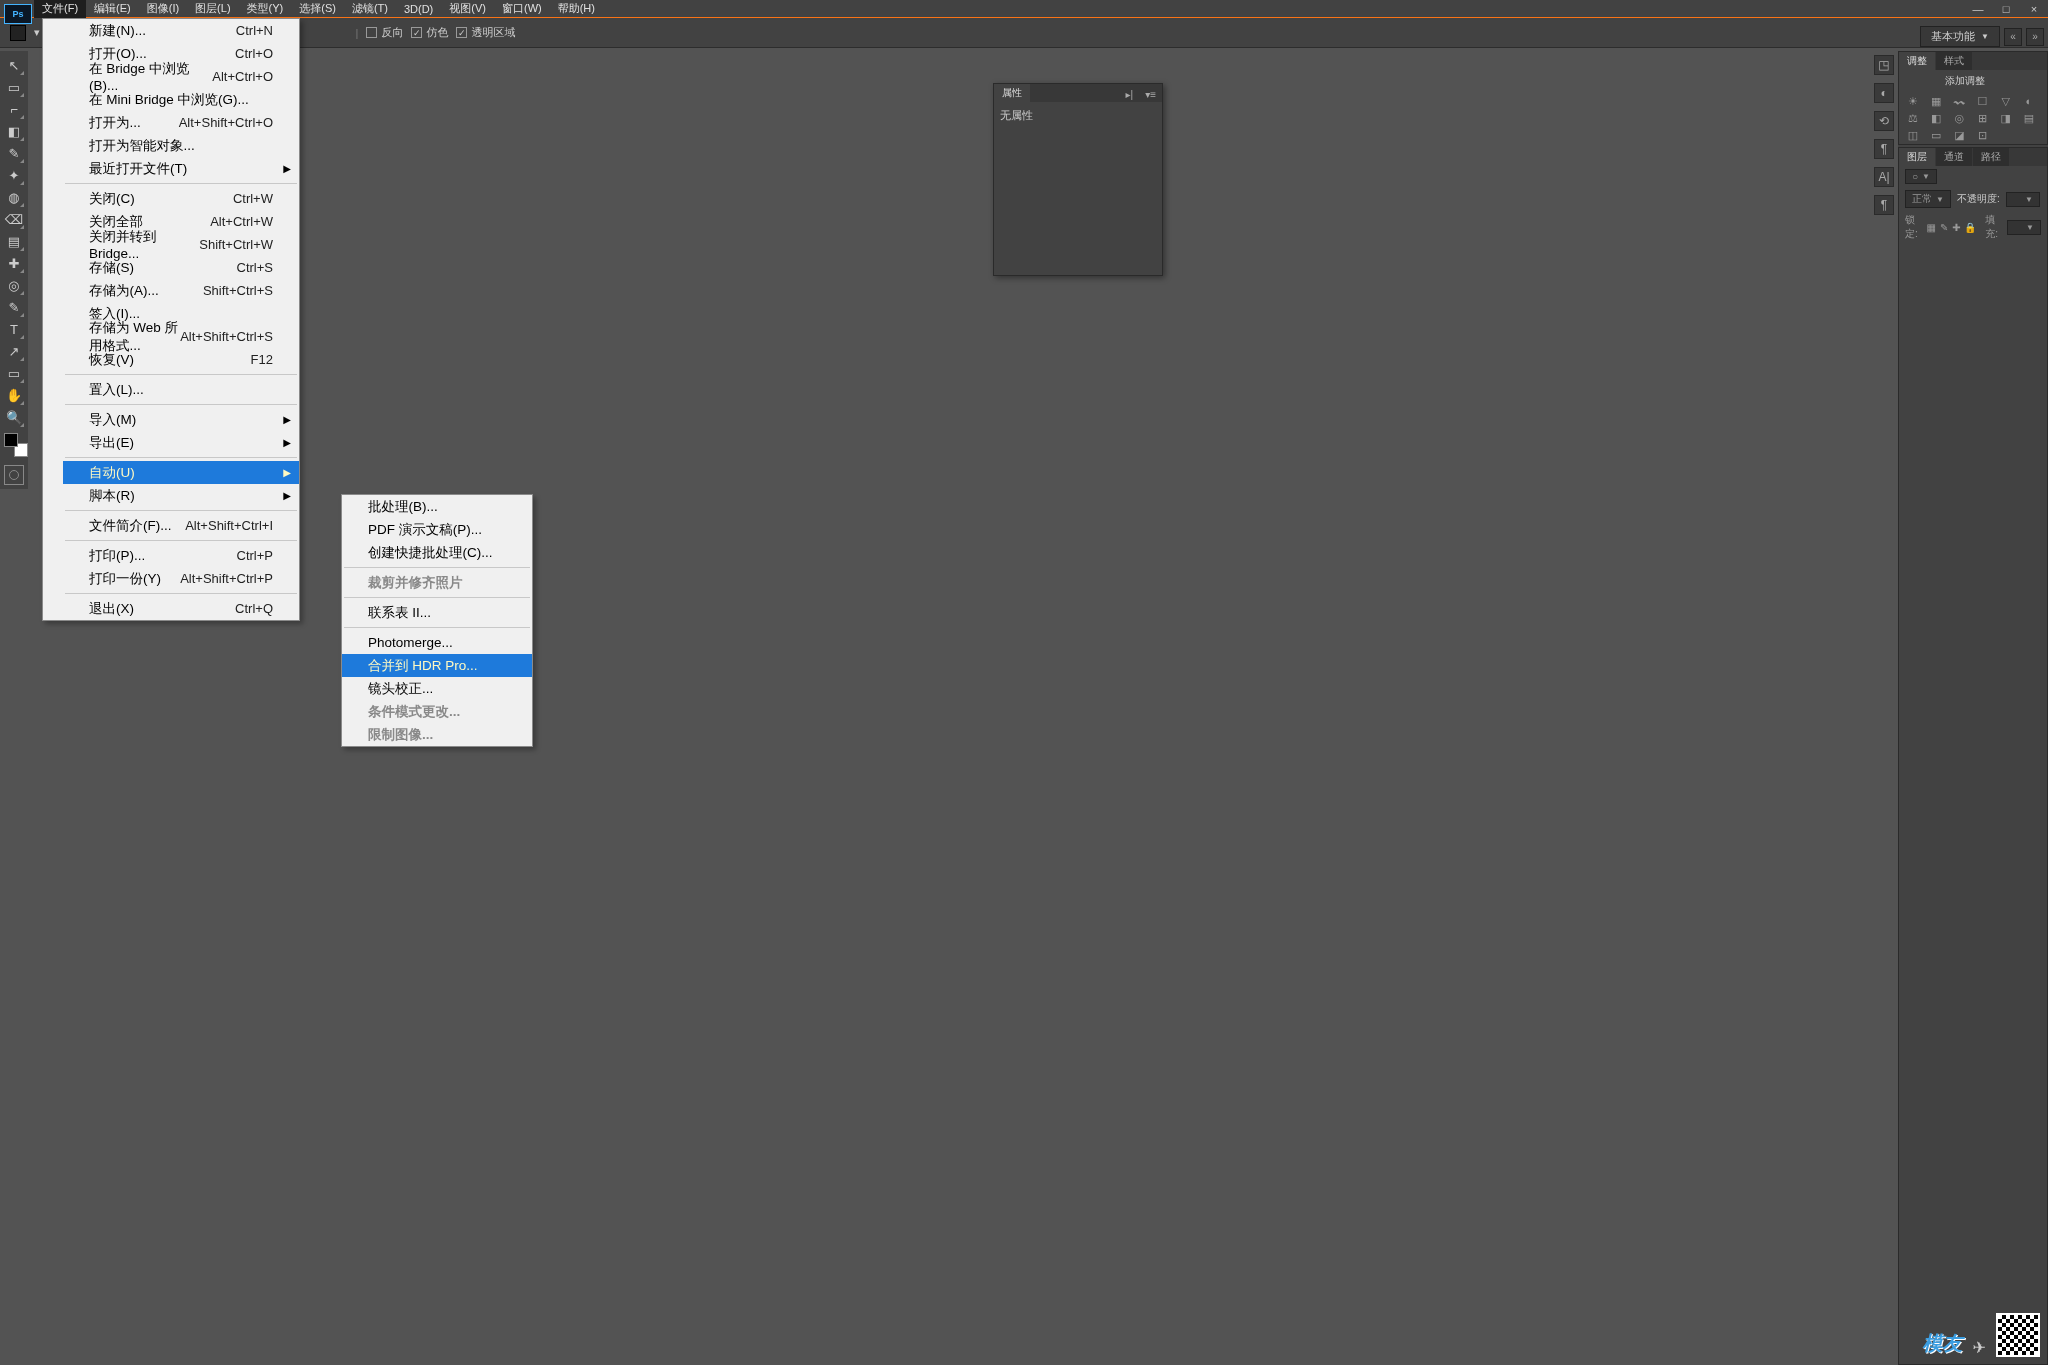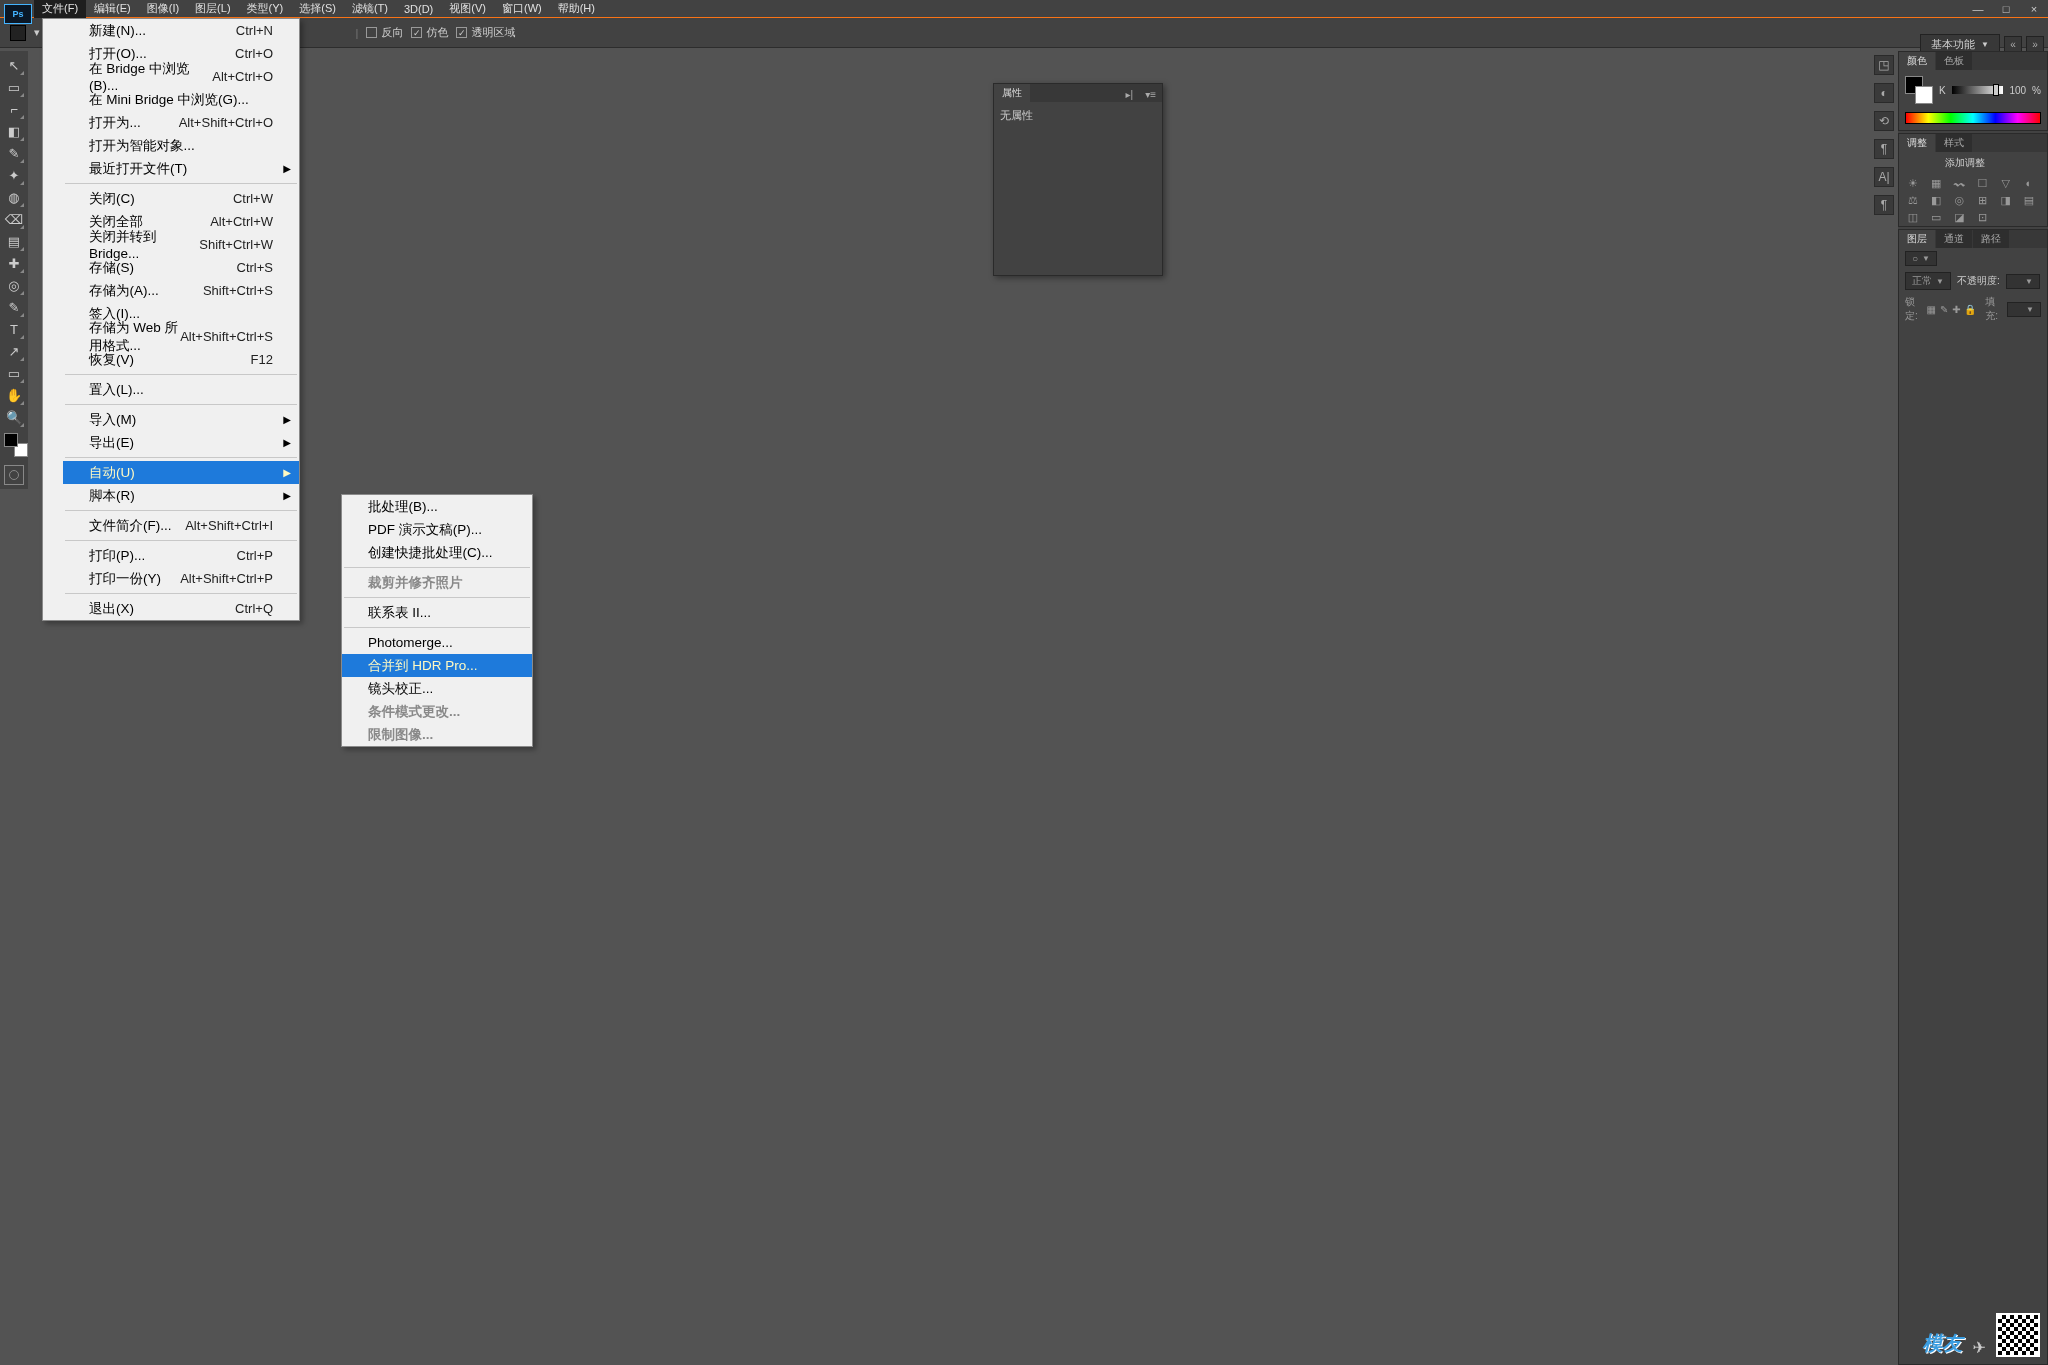--- a/index.html
+++ b/index.html
@@ -15,21 +15,21 @@
 .win-controls { position: absolute; top: 0; right: 0; display: flex; }
 .win-btn { width: 28px; height: 18px; color: #ccc; display: flex; align-items: center; justify-content: center; font-size: 11px; }
 
 
 .optionsbar { height: 30px; background: #424242; border-bottom: 1px solid #2d2d2d; display: flex; align-items: center; padding-left: 10px; gap: 8px; color: #ccc; font-size: 11px; }
 .opt-swatch { width: 16px; height: 16px; border: 1px solid #000; background: #222; }
 .opt-check { display: flex; align-items: center; gap: 4px; }
 .opt-check .cb { width: 11px; height: 11px; border: 1px solid #999; display: flex; align-items: center; justify-content: center; color: #ccc; font-size: 9px; }
 
 
-.workspace { position: absolute; top: 26px; right: 4px; display: flex; align-items: center; gap: 4px; margin-top: 8px; }
+.workspace { position: absolute; top: 26px; right: 4px; display: flex; align-items: center; gap: 4px; }
 .workspace-btn { background: #383838; border: 1px solid #222; padding: 2px 10px; color: #ccc; font-size: 11px; display: flex; align-items: center; gap: 6px; }
 .ws-nav { width: 18px; height: 18px; background: #383838; border: 1px solid #222; display: flex; align-items: center; justify-content: center; color: #aaa; font-size: 10px; }
 
 
 .toolbox { position: absolute; left: 0; top: 51px; width: 28px; background: #424242; display: flex; flex-direction: column; gap: 2px; padding: 4px 4px; }
 .tool { width: 20px; height: 20px; display: flex; align-items: center; justify-content: center; color: #ccc; font-size: 13px; position: relative; }
 .tool .tri { position: absolute; right: 0; bottom: 0; width: 0; height: 0; border: 2px solid transparent; border-right-color: #888; border-bottom-color: #888; }
 .fgbg { position: relative; width: 24px; height: 24px; margin-top: 4px; }
 .fg { position: absolute; top: 0; left: 0; width: 14px; height: 14px; background: #000; border: 1px solid #888; }
 .bg { position: absolute; bottom: 0; right: 0; width: 14px; height: 14px; background: #fff; border: 1px solid #888; }
@@ -179,43 +179,20 @@
 <div class="dockstrip" id="dockstrip">
     <div class="dockicon">◳</div>
     <div class="dockicon">◐</div>
     <div class="dockicon">⟲</div>
     <div class="dockicon">¶</div>
     <div class="dockicon">A|</div>
     <div class="dockicon">¶</div>
   </div>
 
 <div class="panels">
-  <div class="panel">
-    <div class="panel-tabs">
-      <div class="ptab active">颜色</div>
-      <div class="ptab">色板</div>
-    </div>
-    <div class="panel-body">
-      <div style="display:flex;align-items:center;gap:6px;">
-        <div class="color-swatches">
-            <div class="cf"></div>
-            <div class="cb2"></div>
-          </div>
-        <span>K</span>
-        <div class="slider" style="flex:1">
-            <div class="track">
-              <div class="thumb"></div>
-            </div>
-          </div>
-        <span>100</span>
-        <span>%</span>
-      </div>
-      <div class="hue-bar"></div>
-    </div>
-  </div>
 
   <div class="panel">
     <div class="panel-tabs">
       <div class="ptab active">调整</div>
       <div class="ptab">样式</div>
     </div>
     <div class="adj-text">添加调整</div>
     <div class="adj-grid">
       <div class="adj-ic">☀</div>
       <div class="adj-ic">▦</div>

